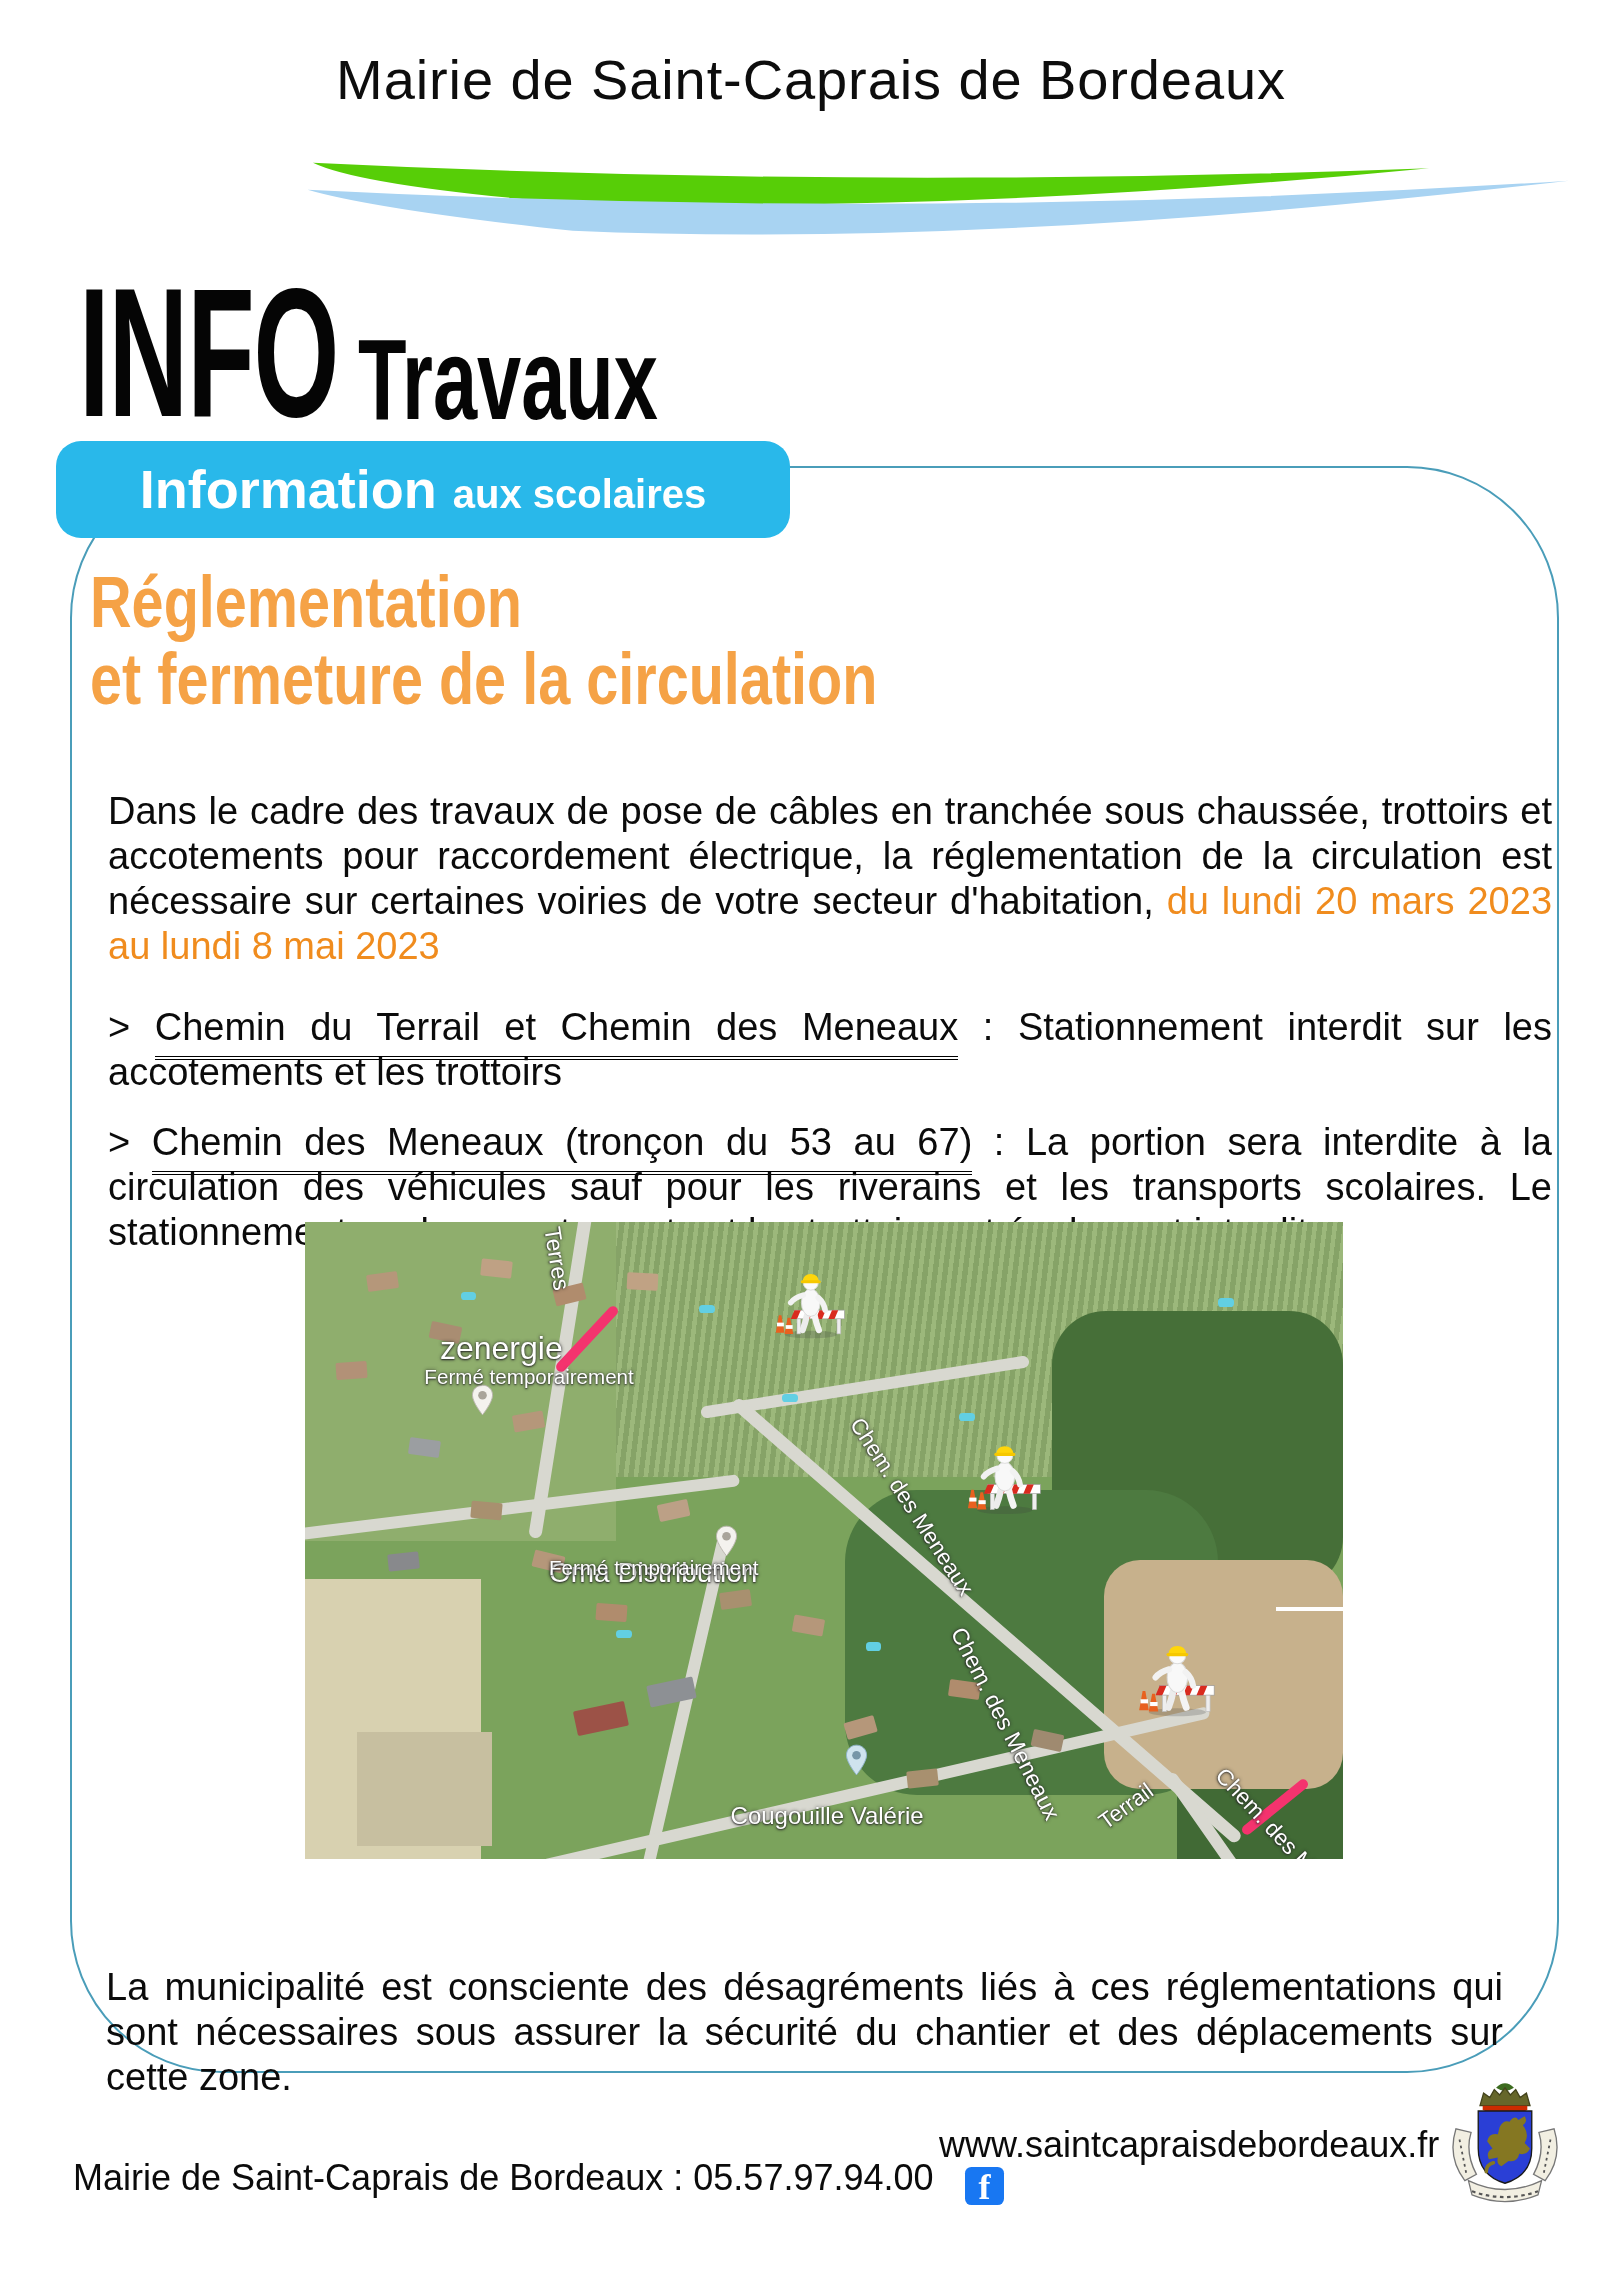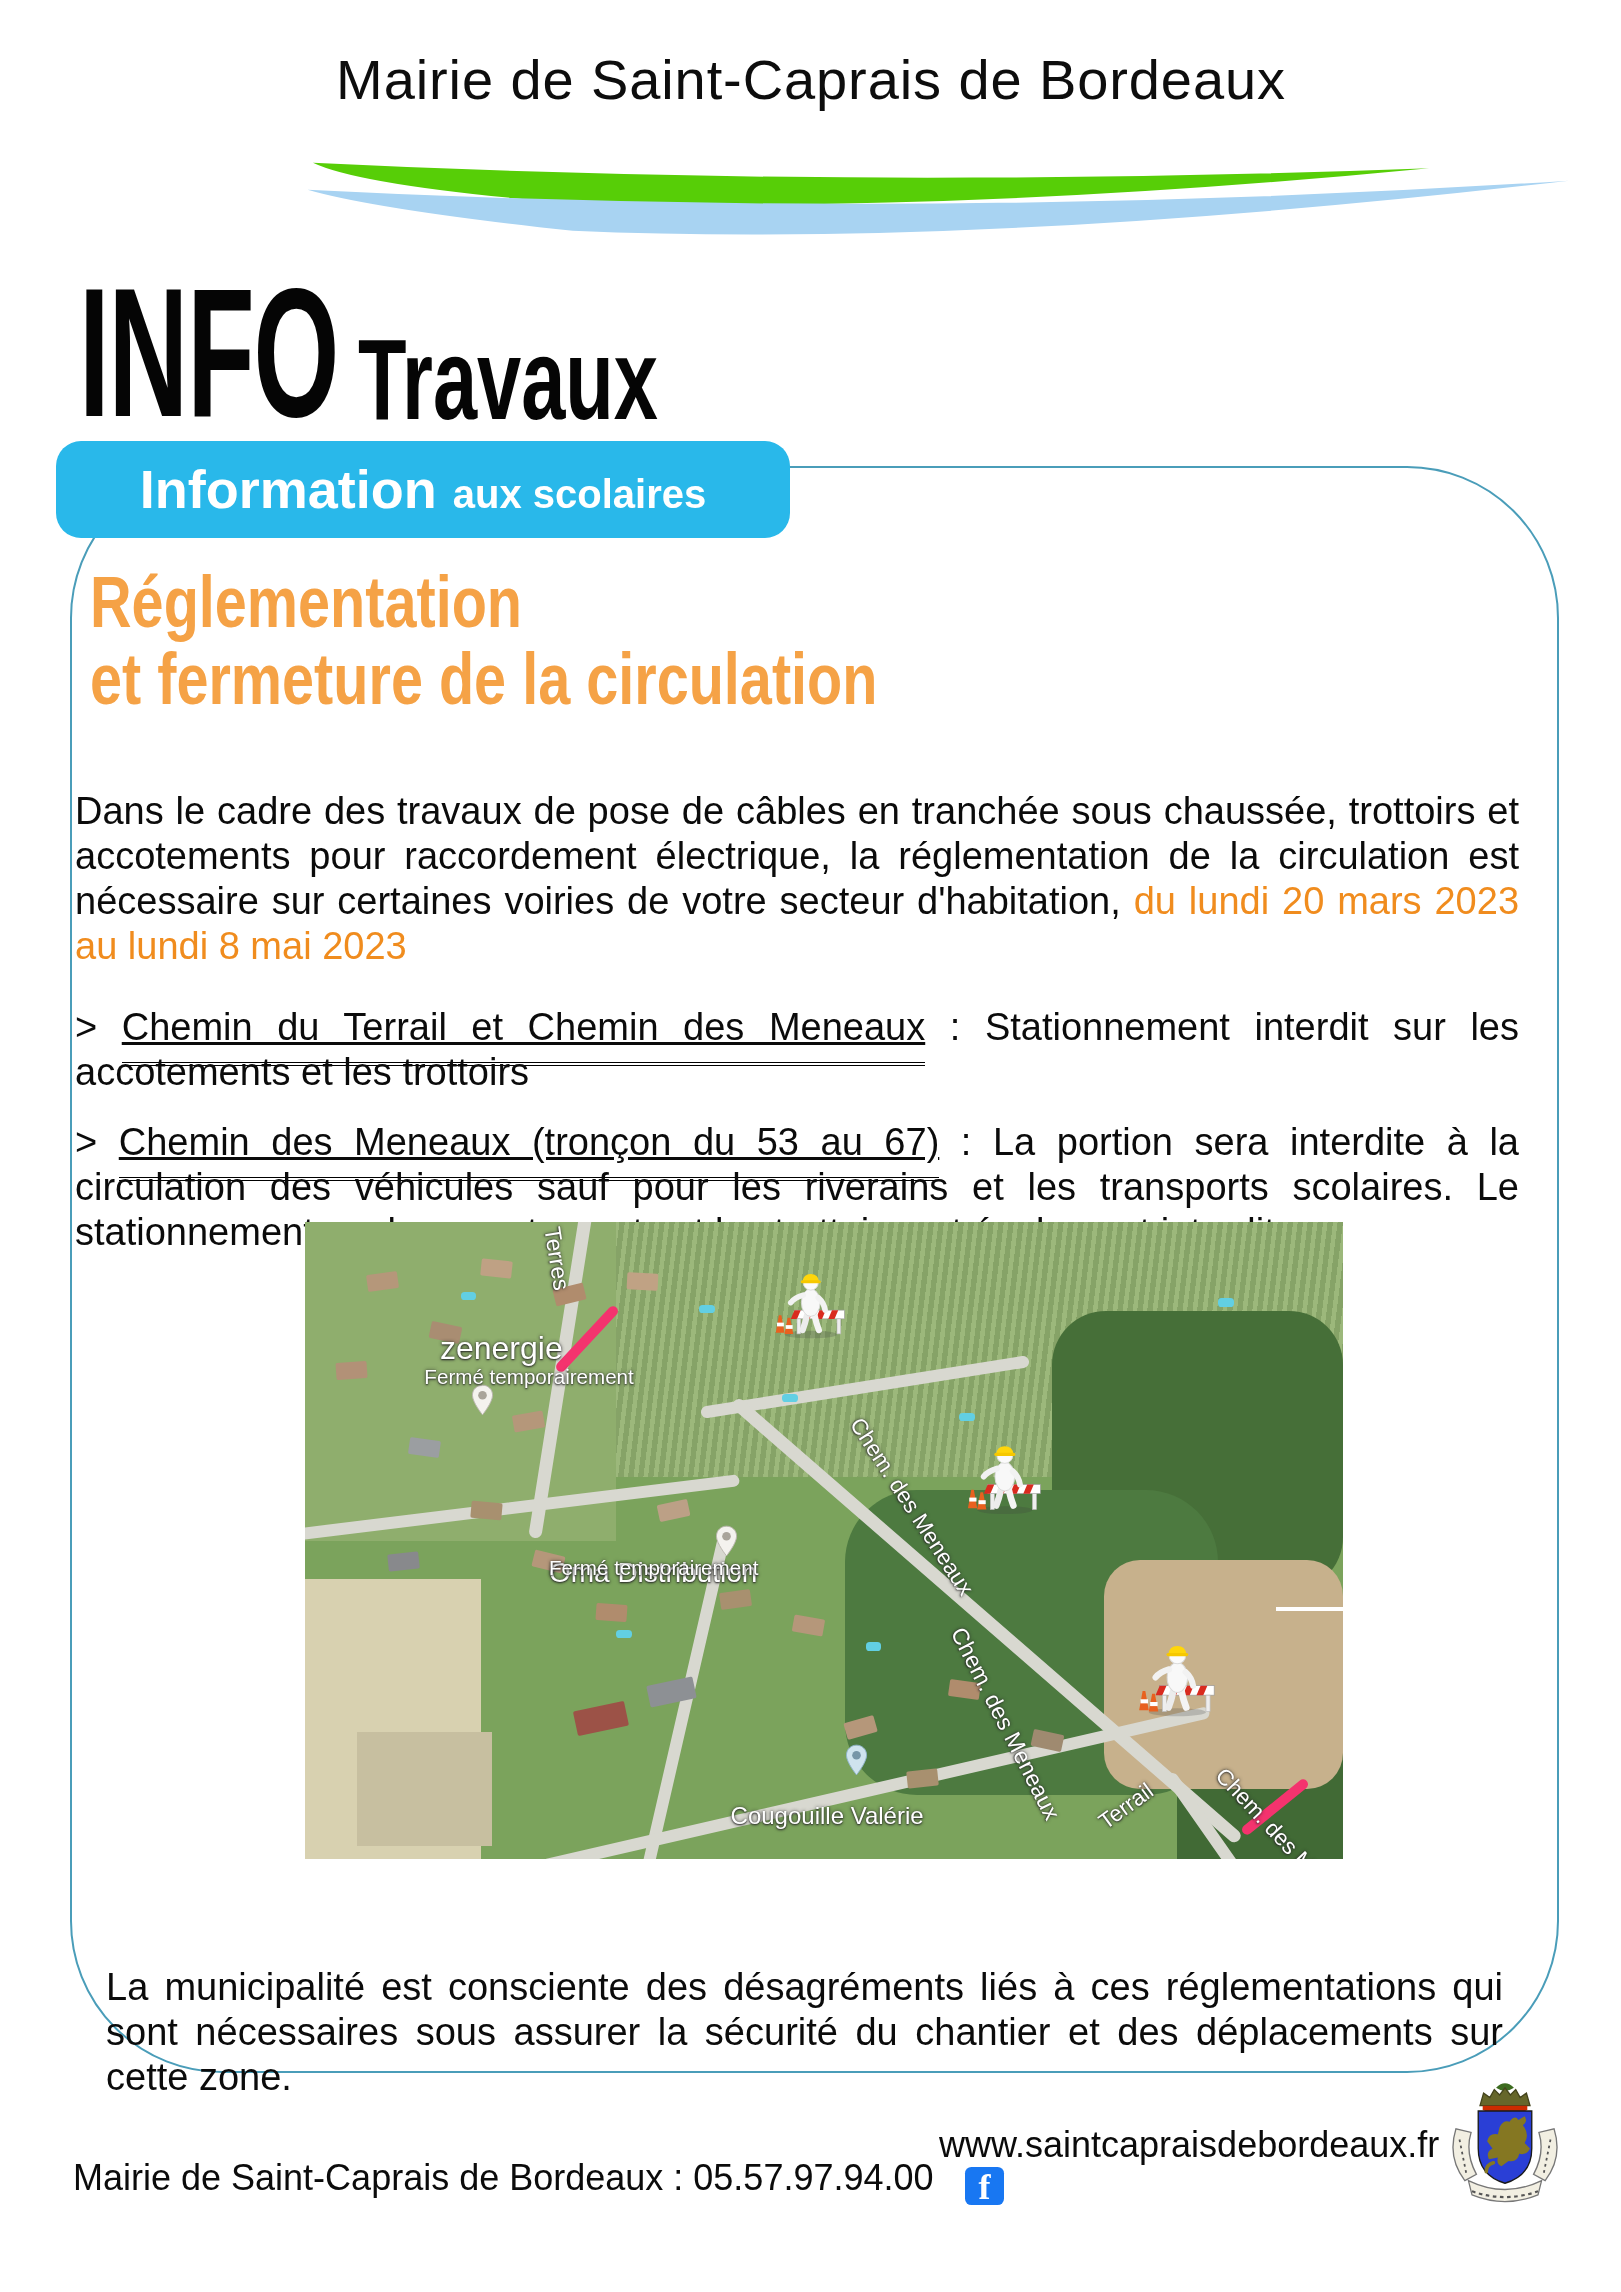--- a/index.html
+++ b/index.html
@@ -48,29 +48,29 @@
 
   
   .orange-heading{
     left:90px;top:564px;width:1254px;z-index:2;
     color:#F5A246;font-weight:700;font-size:72px;line-height:1.07;
     transform:scaleX(0.80);transform-origin:left top;
   }
 
   
   .para{
-    left:75px;width:1444px;z-index:2;
+    left:108px;width:1444px;z-index:2;
     font-size:38px;line-height:45px;text-align:justify;color:#0b0b0b;
   }
   .p1{top:751px;}
   .p2{top:967px;}
   .p3{top:1082px;}
   .p4{top:1927px;left:106px;width:1397px;}
   .orange-text{color:#F08C1E;}
-  .u-double{border-bottom:4.5px double #000;padding-bottom:14px;text-decoration:underline;}
+  .u-double{border-bottom:4.5px double #000;padding-bottom:8px;}
 
   
   .map{
     left:305px;top:1222px;width:1038px;height:637px;overflow:hidden;z-index:2;
     background:#7ba35c;
   }
   .map *{position:absolute;}
   .map .label{
     position:absolute;color:#ffffff;font-weight:500;white-space:nowrap;
     text-shadow:0 0 3.6px rgba(40,40,40,.9),0 0.9px 1.8px rgba(40,40,40,.9);

